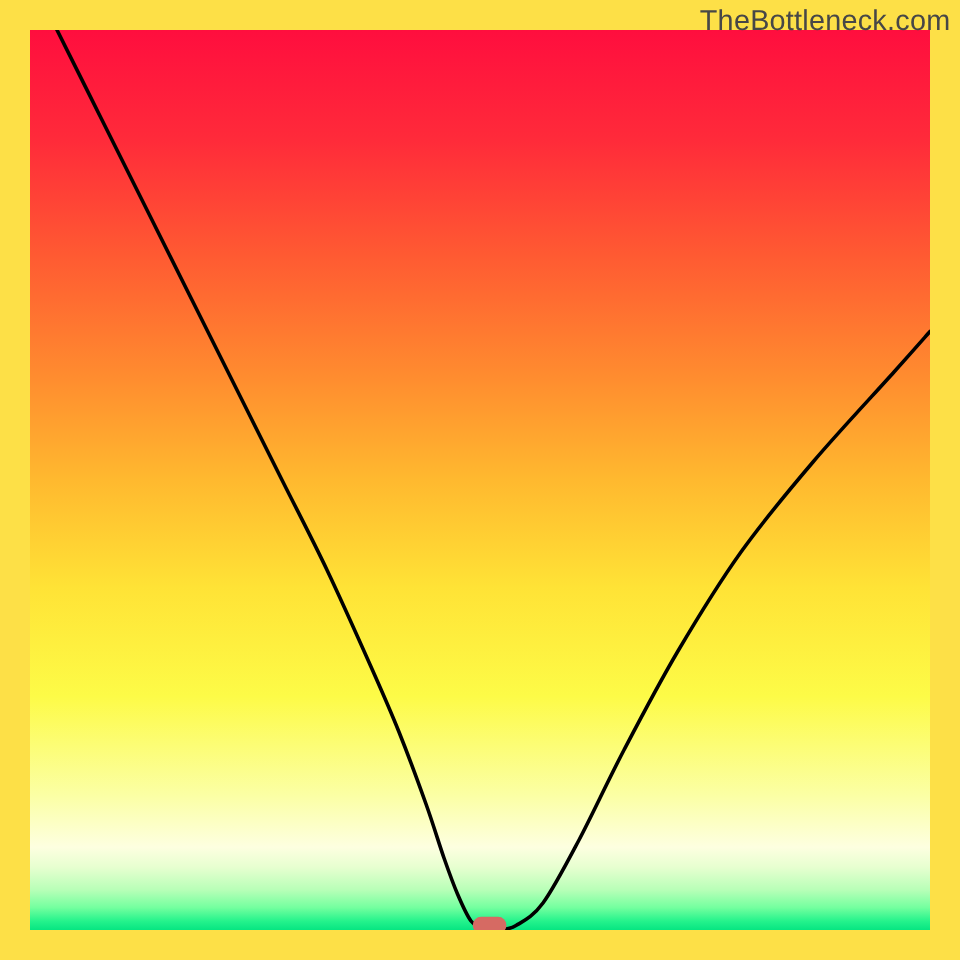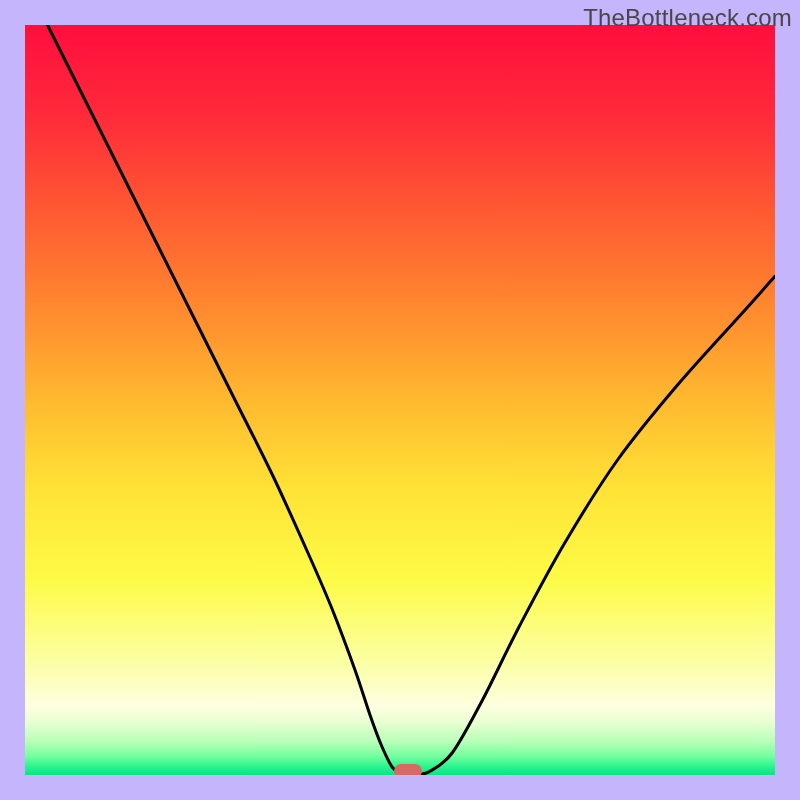--- a/index.html
+++ b/index.html
@@ -8,21 +8,21 @@
     width: 800px;
     height: 800px;
     background: #000;
     overflow: hidden;
     font-family: Arial, Helvetica, sans-serif;
   }
   .frame {
     position: relative;
     width: 800px;
     height: 800px;
-    background: #c4b5fd;
+    background: #fde047;
     text-align: right;
   }
   .watermark {
     position: absolute;
     top: 4px;
     right: 8px;
     color: #474747;
     font-size: 24px;
     font-weight: 500;
     z-index: 10;

